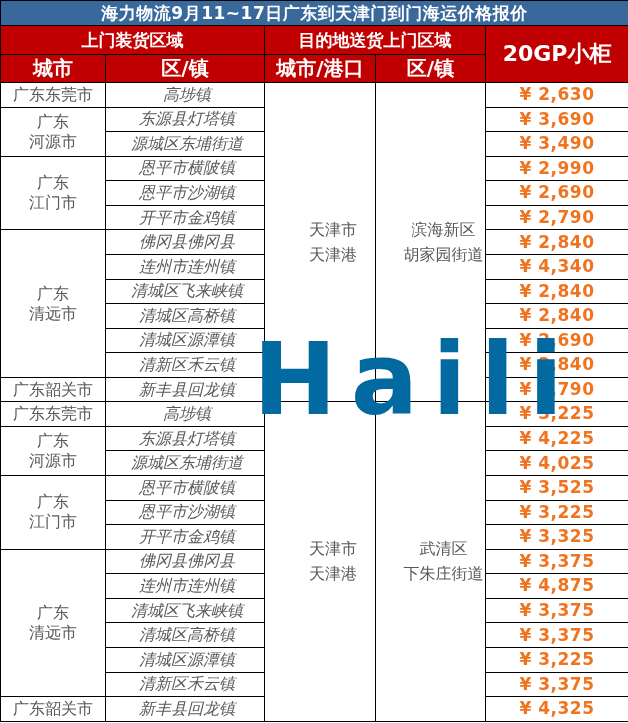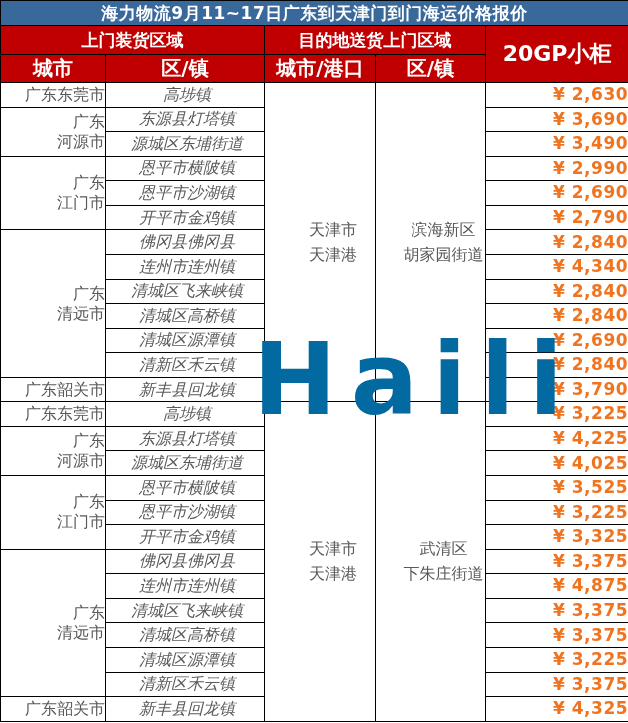--- a/index.html
+++ b/index.html
@@ -24,25 +24,25 @@
     background:#C00000;color:#ffffff;font-weight:bold;text-align:center;
   }
   .group-hdr{height:28px;font-size:17px;}
   .col-hdr{height:26px;font-size:20px;}
   .price-hdr{font-size:22px;}
   
   .data-row{height:24.57px;}
   .price-table td{
     color:#595959;font-size:16px;line-height:1.25;
   }
-  td.origin-city{text-align:right;white-space:pre-line;}
+  td.origin-city{text-align:center;white-space:pre-line;}
   td.origin-district{text-align:center;padding-left:4px;font-style:italic;}
   td.dest-city,td.dest-district{text-align:center;white-space:pre-line;line-height:1.6;padding-left:26px;}
   td.price{
-    text-align:right;font-weight:bold;font-size:17px;color:#F0741F;
+    text-align:center;font-weight:bold;font-size:17px;color:#F0741F;
     letter-spacing:0.5px;
   }
   
   .watermark{
     position:absolute;left:253px;top:330px;z-index:6;
     font-size:100px;font-weight:bold;letter-spacing:14px;line-height:1;
     color:#0369a1;pointer-events:none;user-select:none;text-align:right;
   }
 </style>
 </head>

